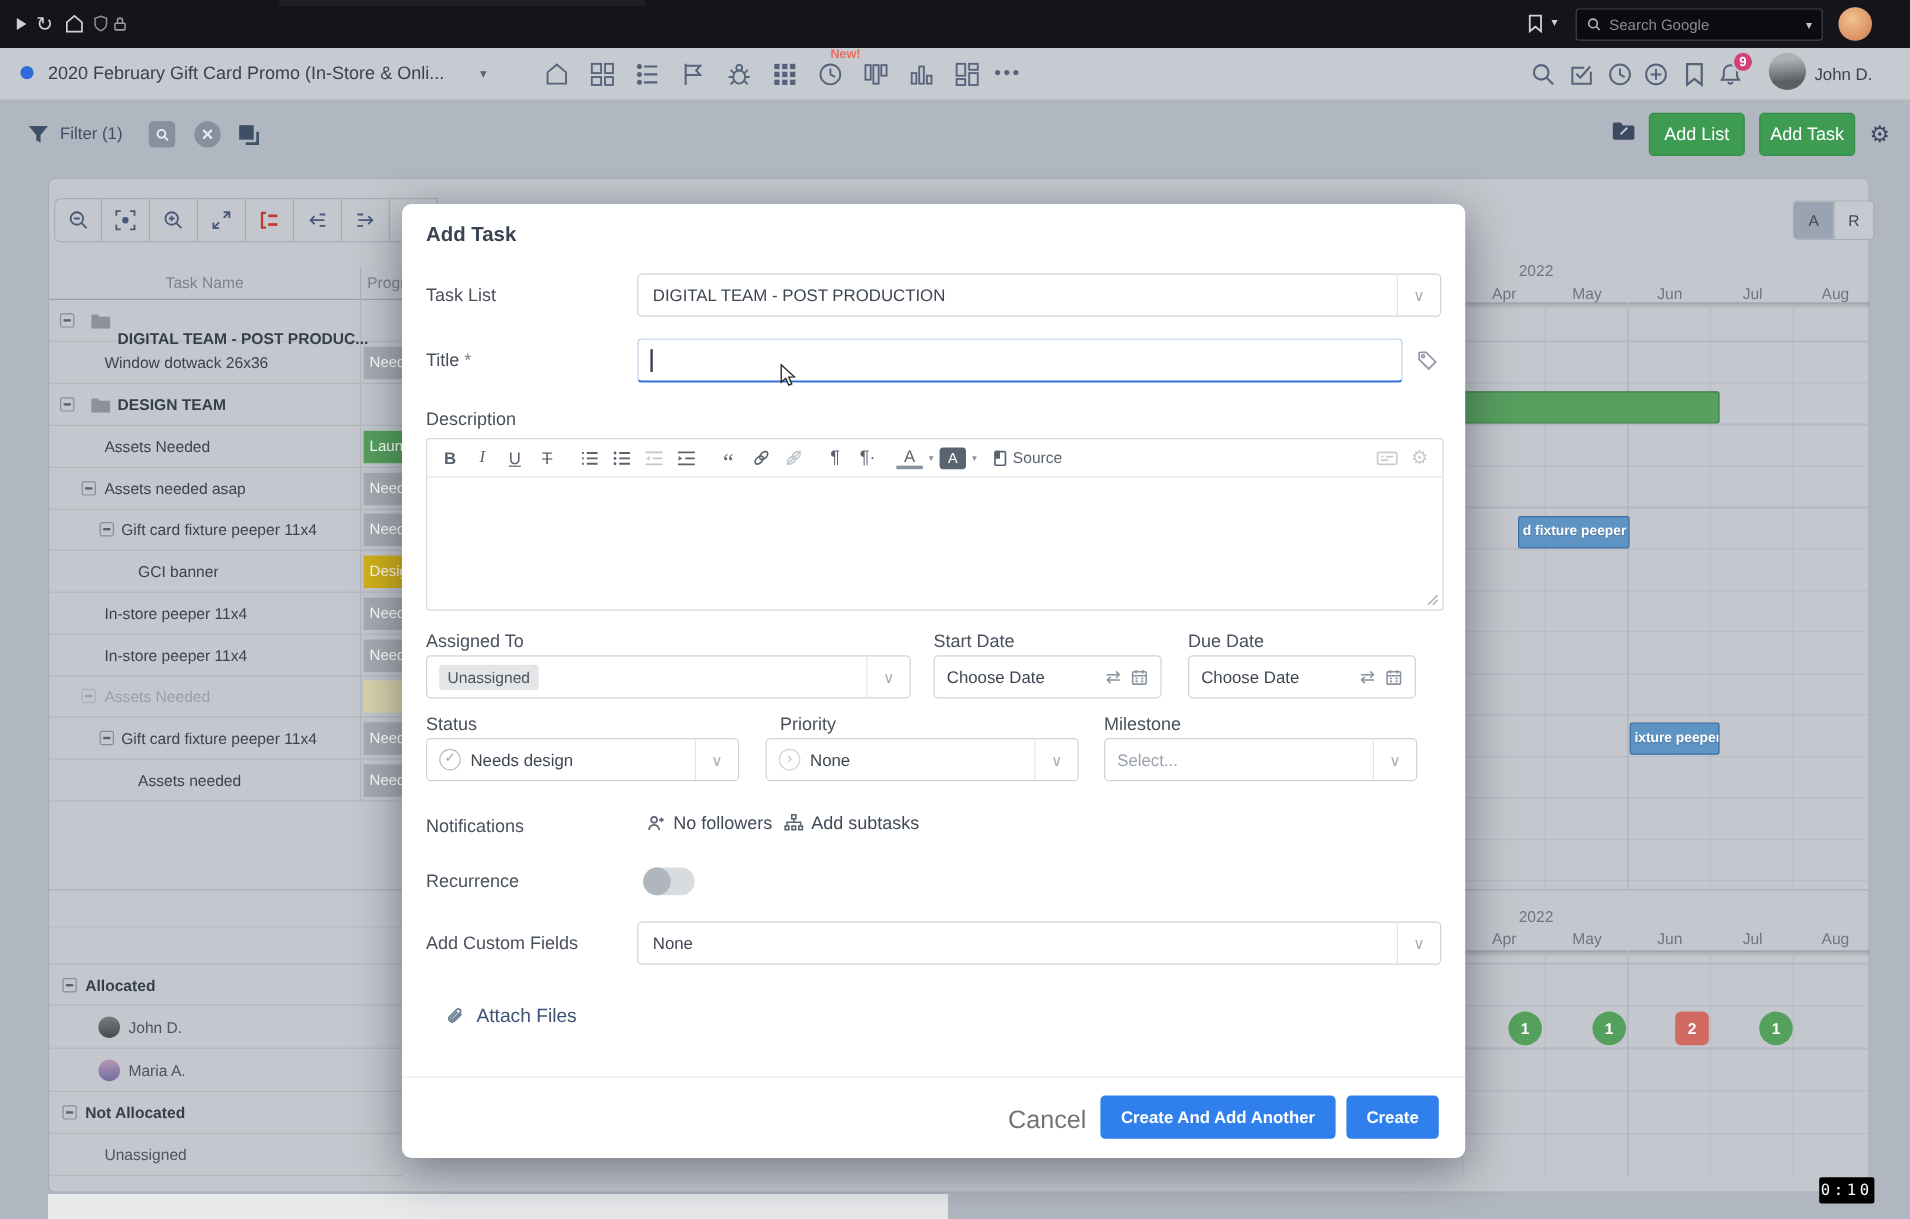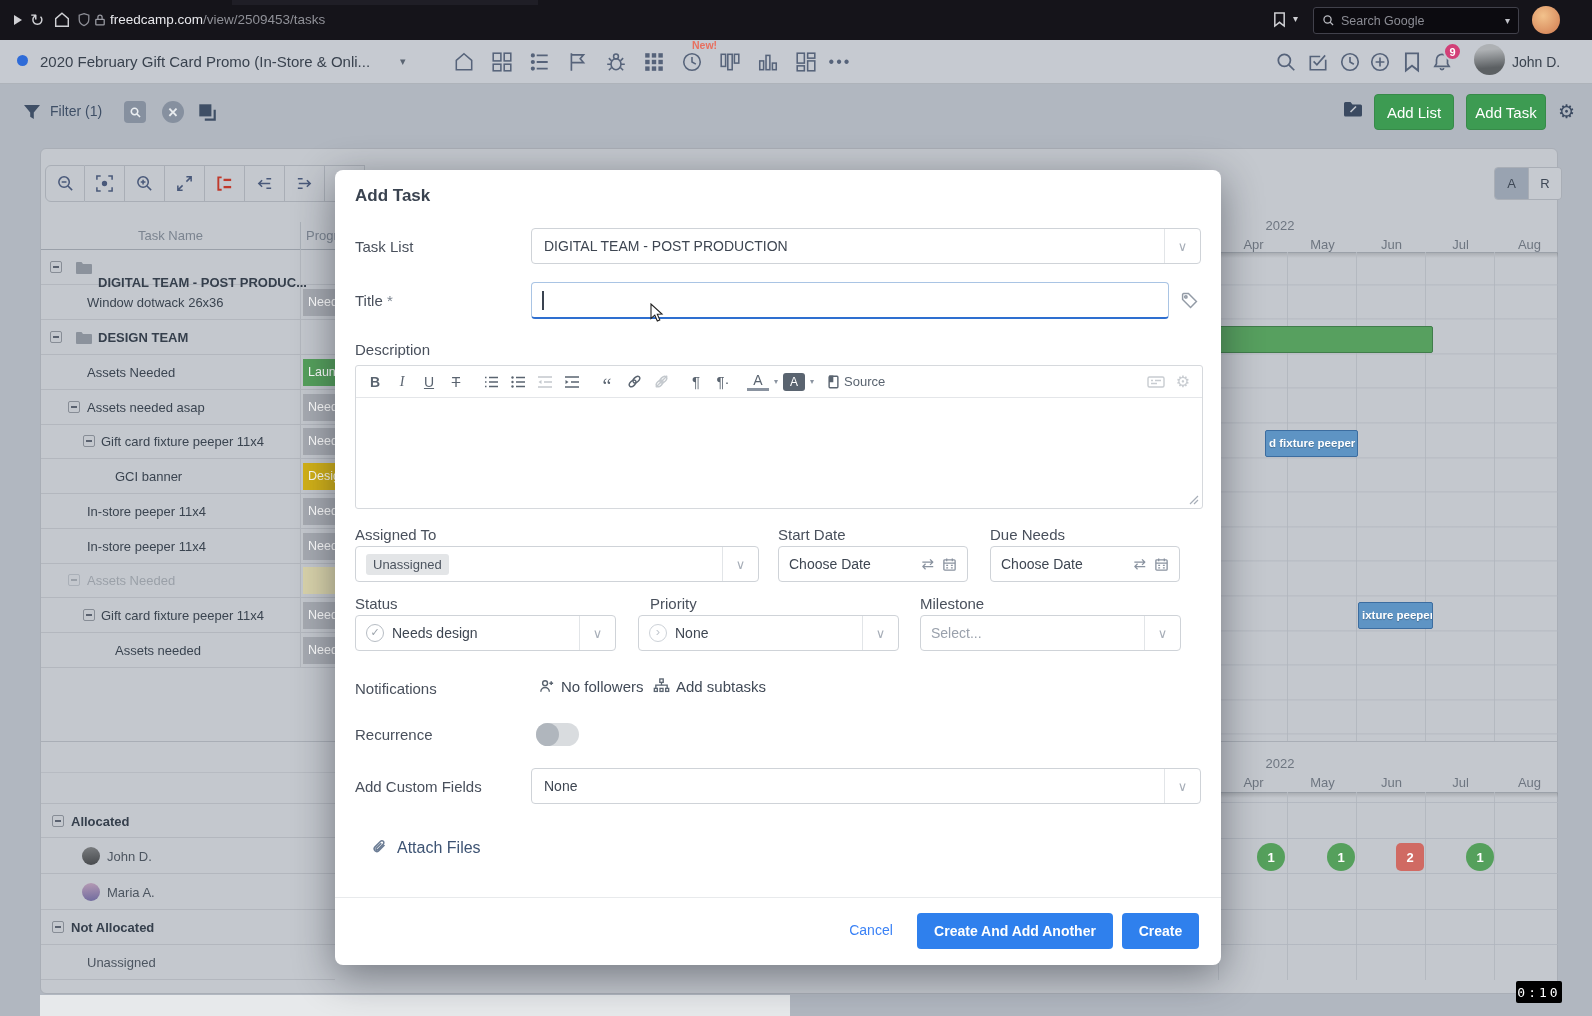--- a/index.html
+++ b/index.html
@@ -89,21 +89,20 @@
       <svg width="16" height="16" viewBox="0 0 20 20" fill="none" stroke="#8d8e96" stroke-width="1.6">
           <path d="M10 2 l6 2 v5.5 c0 4 -3.5 6.5 -6 7.5 c-2.5 -1 -6 -3.5 -6 -7.5 V4 z"></path>
         </svg>
       </div>
     <div class="abs" style="left:93px;top:13px;">
       <svg width="14" height="14" viewBox="0 0 20 20" fill="none" stroke="#9b9ca4" stroke-width="1.8">
           <rect x="4" y="9" width="12" height="8" rx="1"></rect>
           <path d="M7 9 V6 a3 3 0 0 1 6 0 v3"></path>
         </svg>
       </div>
-    <div class="abs urltext" style="left:110px;top:0;"><span>freedcamp.com</span><span class="urlpath">/view/2509453/tasks</span></div>
     <div class="abs" style="left:1272px;top:11px;">
       <svg width="15" height="17" viewBox="0 0 16 18" fill="none" stroke="#cfd0d4" stroke-width="1.6">
           <path d="M3 2 h10 v14 l-5 -4 -5 4 z"></path>
         </svg>
       </div>
     <div class="abs" style="left:1293px;top:13px;color:#cfd0d4;font-size:10px;">▾</div>
     <div class="abs bsearch" style="left:1313px;top:7px;width:206px;height:27px;">
       <span>
           <svg width="13" height="13" viewBox="0 0 20 20" fill="none" stroke="#b9bac0" stroke-width="2">
             <circle cx="8.5" cy="8.5" r="5.5"></circle>
@@ -571,21 +570,21 @@
       <span>Choose Date</span>
       <span style="margin-left:auto;color:#8a93a0;font-size:15px;">⇄</span>
       <span style="margin-left:8px;">
           <svg width="15" height="15" viewBox="0 0 16 16" fill="none" stroke="#8a93a0" stroke-width="1.4">
             <rect x="2" y="3" width="12" height="11" rx="1"></rect>
             <path d="M2 6.5 h12 M5 1.5 v3 M11 1.5 v3 M4.5 9 h2 M9.5 9 h2 M4.5 11.5 h2 M9.5 11.5 h2"></path>
           </svg>
         </span>
     </div>
 
-    <div class="abs mlabel" style="left:655px;top:356px;">Due Needs</div>
+    <div class="abs mlabel" style="left:655px;top:356px;">Due Date</div>
     <div class="abs mselect" style="left:655px;top:376px;width:190px;height:36px;padding:0 10px;">
       <span>Choose Date</span>
       <span style="margin-left:auto;color:#8a93a0;font-size:15px;">⇄</span>
       <span style="margin-left:8px;">
           <svg width="15" height="15" viewBox="0 0 16 16" fill="none" stroke="#8a93a0" stroke-width="1.4">
             <rect x="2" y="3" width="12" height="11" rx="1"></rect>
             <path d="M2 6.5 h12 M5 1.5 v3 M11 1.5 v3 M4.5 9 h2 M9.5 9 h2 M4.5 11.5 h2 M9.5 11.5 h2"></path>
           </svg>
         </span>
     </div>
@@ -642,21 +641,21 @@
     </div>
 
     <div class="abs" style="left:36px;top:668px;display:flex;align-items:center;gap:10px;">
       <svg width="16" height="19" viewBox="0 0 16 18" fill="none" stroke="#6b7c94" stroke-width="1.5">
           <path d="M13.5 6.5 L7.6 12.4 a2.7 2.7 0 0 1 -3.8 -3.8 L9.6 2.8 a1.9 1.9 0 0 1 2.7 2.7 L6.6 11.2 a1 1 0 0 1 -1.4 -1.4 L10.3 4.7"></path>
         </svg>
       <span style="font-size:16px;color:#3d5373;">Attach Files</span>
     </div>
 
     <div class="abs" style="left:0;top:727px;width:886px;height:1px;background:#e8eaec;"></div>
-    <div class="abs" style="left:505px;top:752px;width:62px;text-align:center;font-size:14px;color:#3b82f6;cursor:pointer;">Cancel</div>
+    <div class="abs" style="left:505px;top:752px;width:62px;text-align:right;font-size:21px;color:#737373;cursor:pointer;">Cancel</div>
     <div class="abs bluebtn" style="left:582px;top:743px;width:196px;height:36px;">Create And Add Another</div>
     <div class="abs bluebtn" style="left:787px;top:743px;width:77px;height:36px;">Create</div>
   </div>
 
   <div class="abs" style="left:650px;top:303px;z-index:60;">
     <svg width="14" height="20" viewBox="0 0 14 20">
         <path d="M1 1 L1 15.5 L4.8 12.2 L7.3 18 L9.8 16.9 L7.3 11.2 L12 11 Z" fill="#fff" stroke="#222" stroke-width="1.1"></path>
       </svg>
   </div>
 

